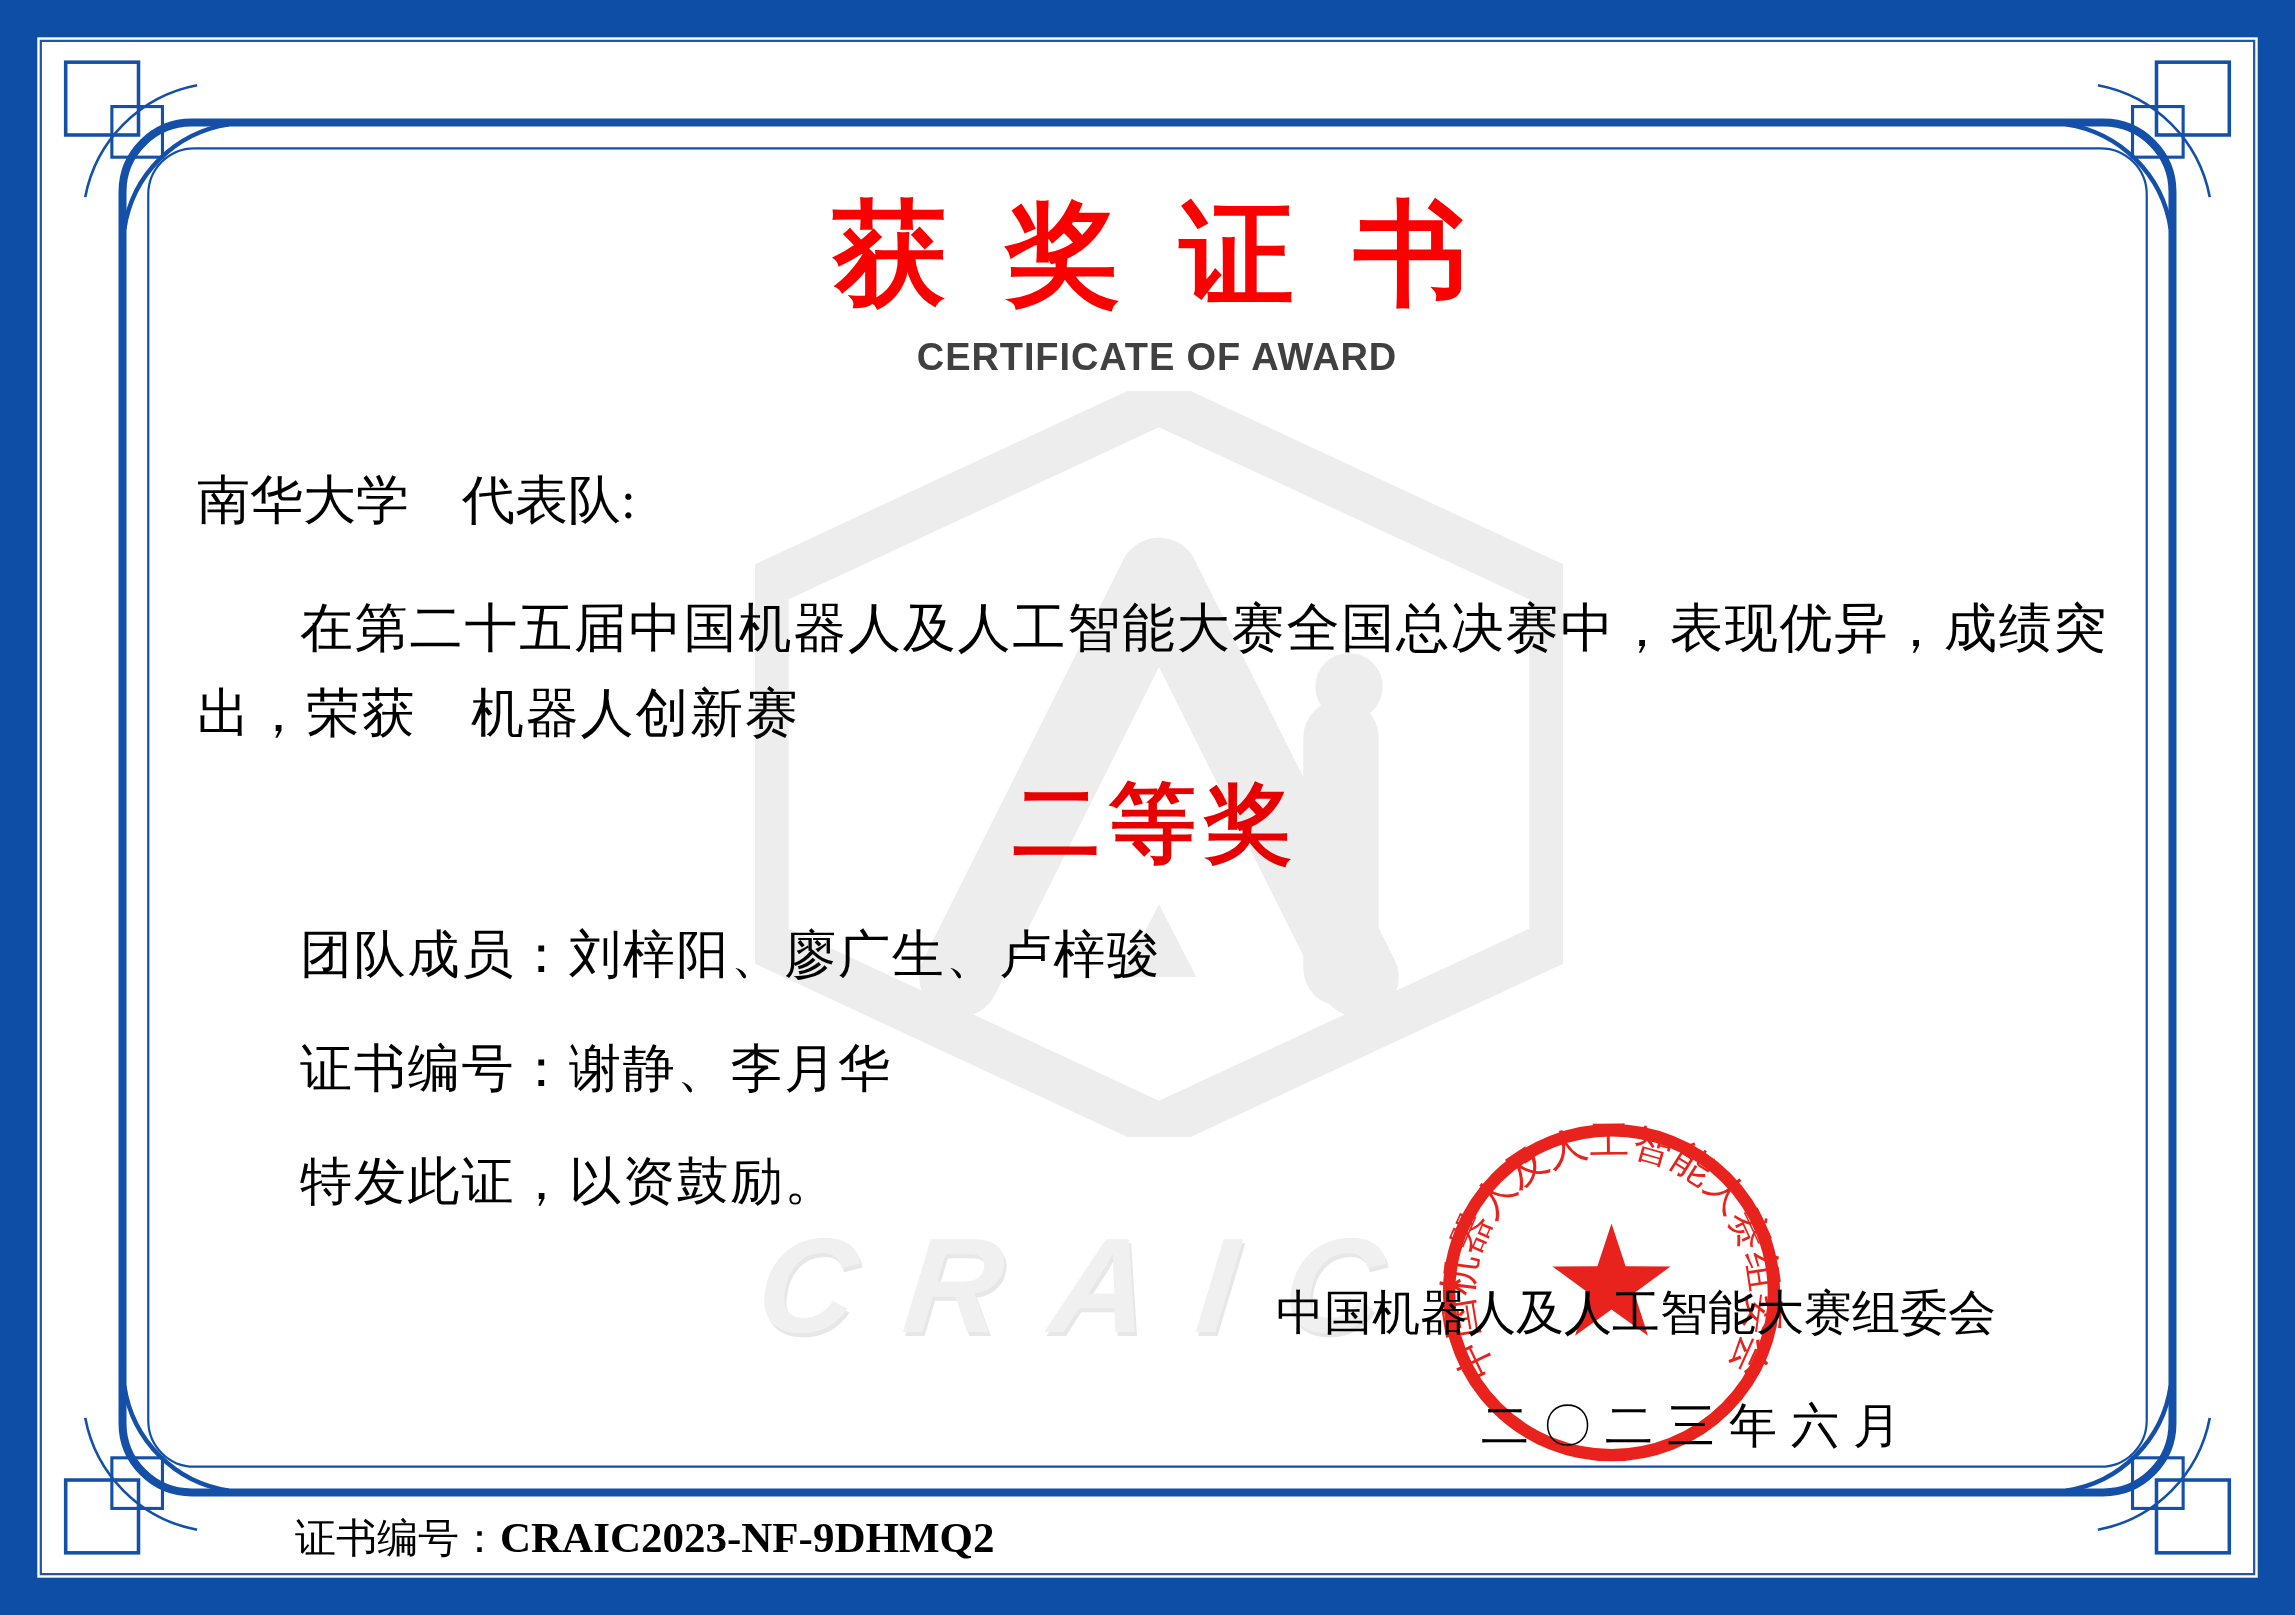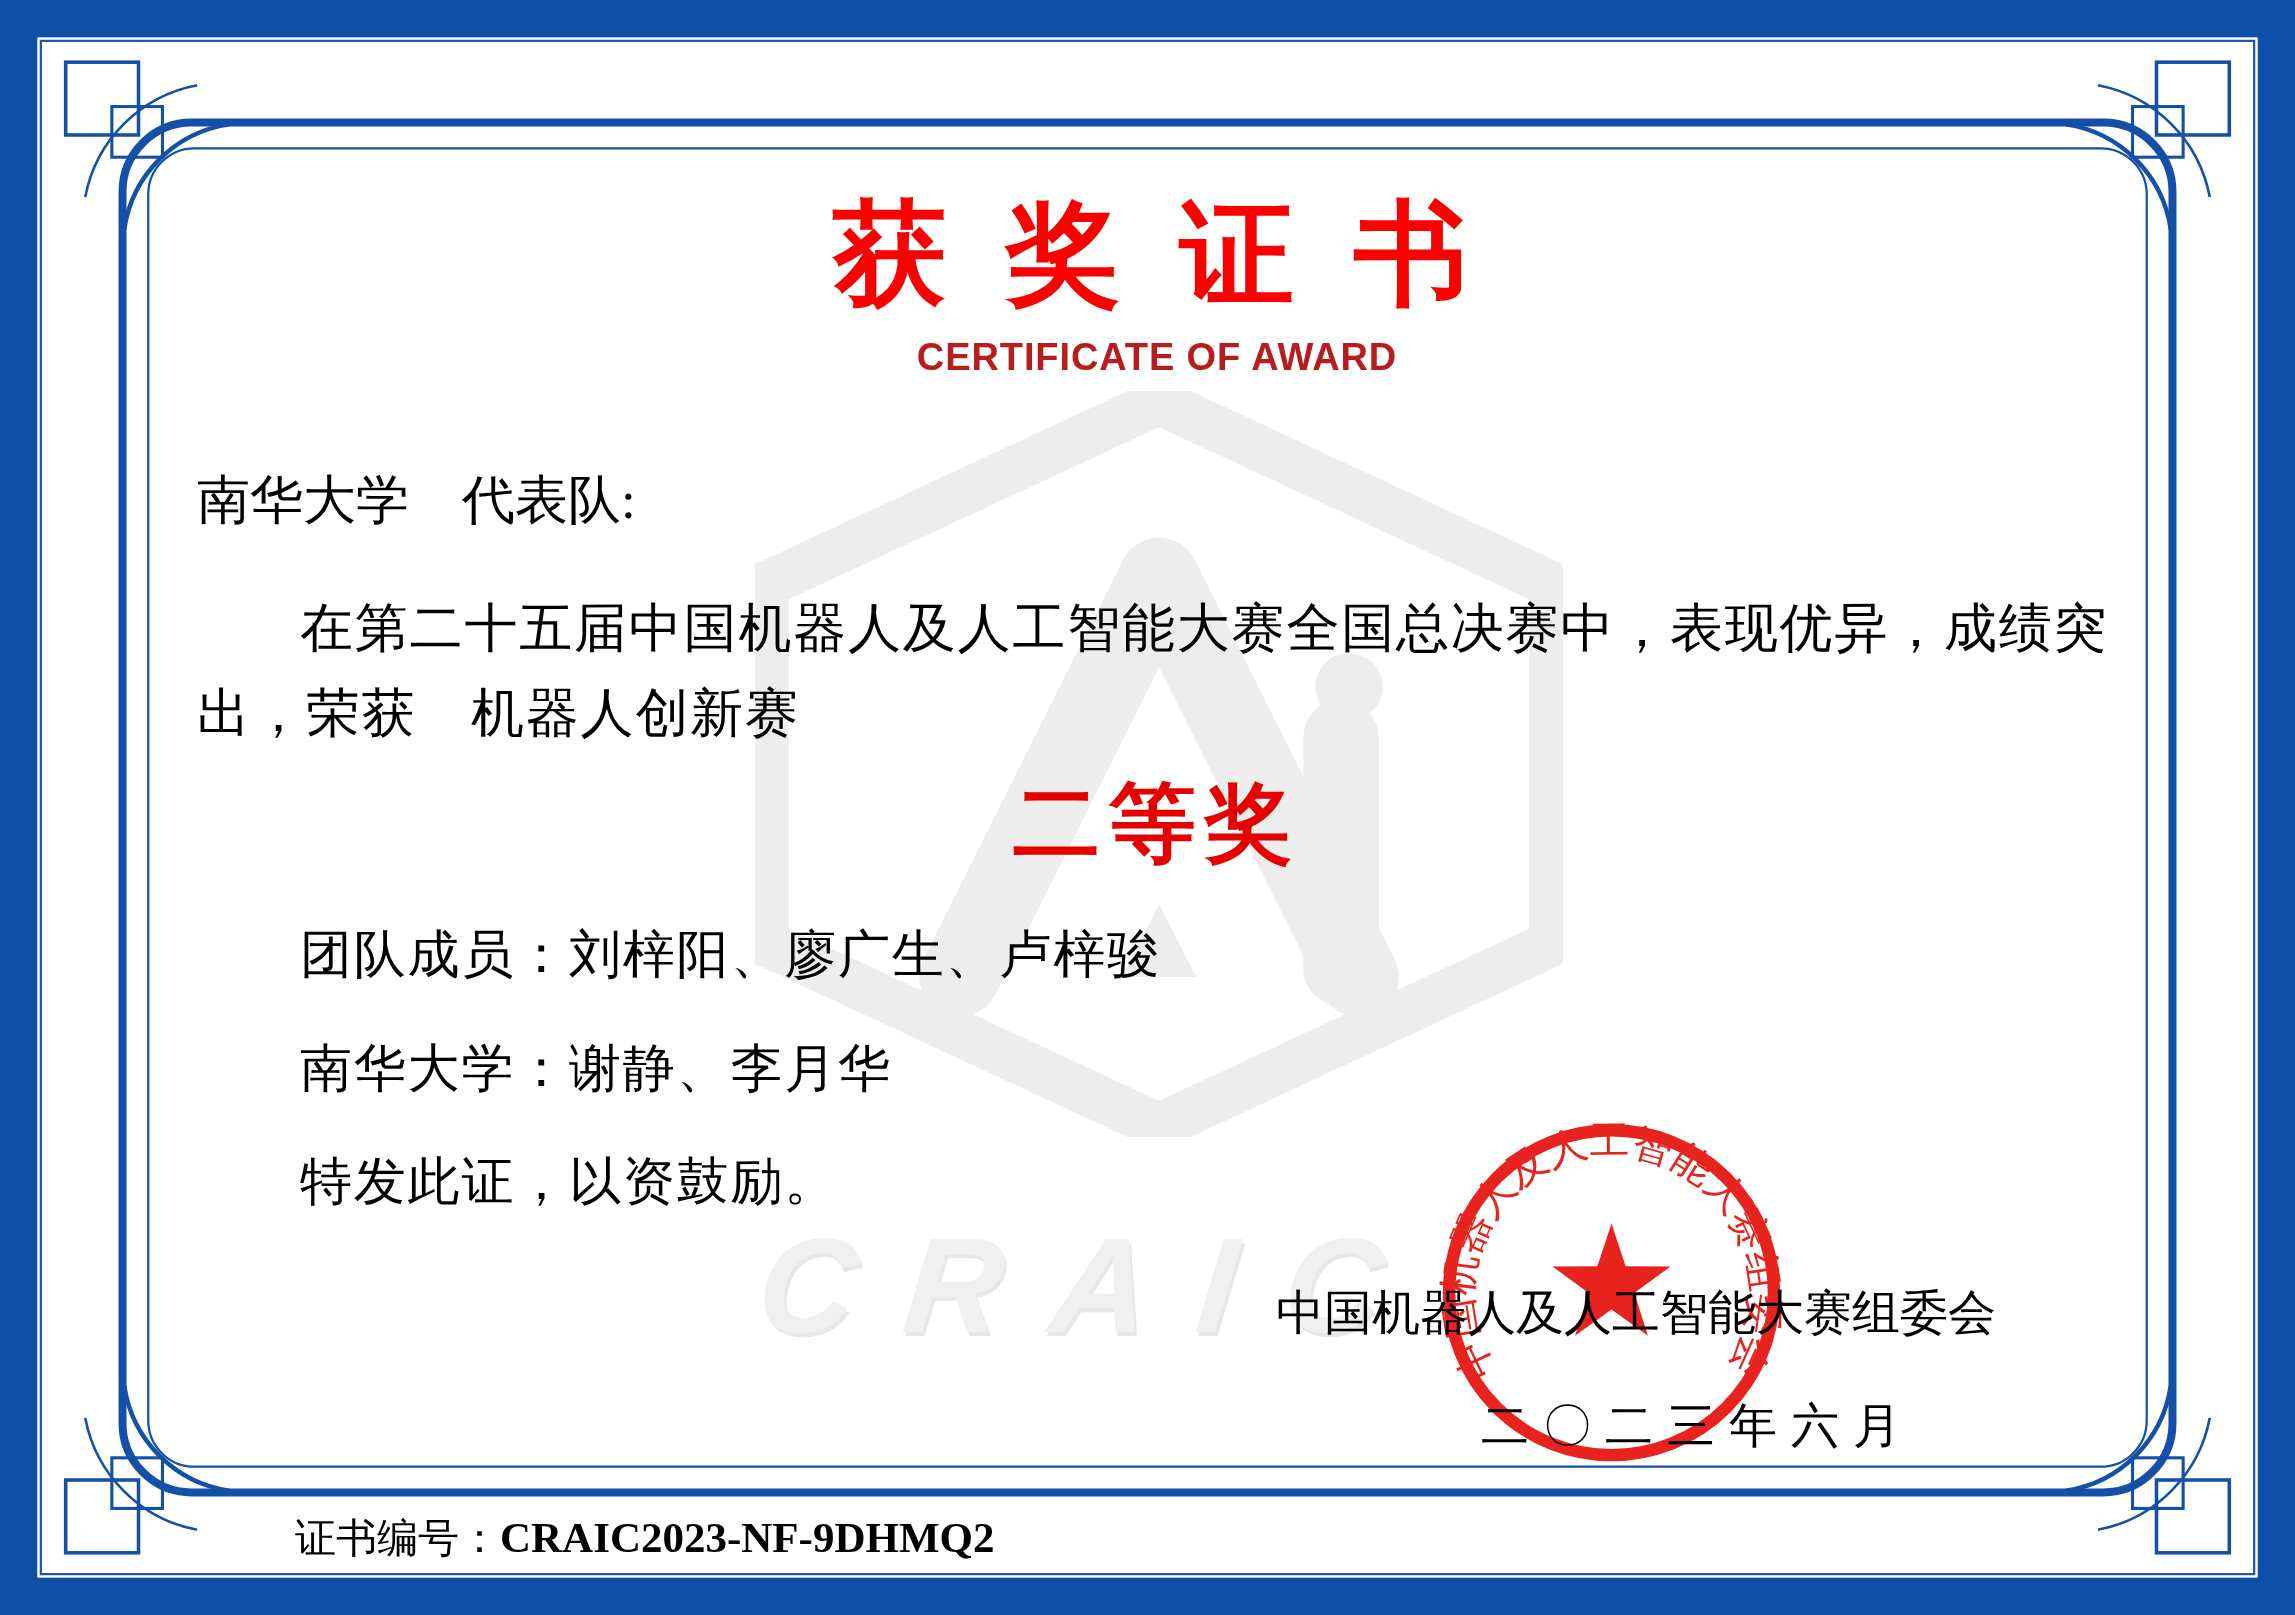--- a/index.html
+++ b/index.html
@@ -4,21 +4,21 @@
 <style>
   html,body{margin:0;padding:0;background:#fff;}
   .page{position:relative;width:2295px;height:1615px;background:#ffffff;overflow:hidden;
         font-family:"Liberation Serif","DejaVu Serif",serif;}
   svg.frame{position:absolute;left:0;top:0;z-index:5;pointer-events:none;}
   .abs{position:absolute;z-index:6;color:#000;white-space:nowrap;}
   .center{left:0;right:0;text-align:center;margin-left:19px;}
   .title{top:178px;font-family:"Liberation Sans","DejaVu Sans",sans-serif;
          font-weight:900;font-size:114px;letter-spacing:14px;color:#FA0100;}
   .subtitle{top:336px;font-family:"Liberation Sans","DejaVu Sans",sans-serif;
-            font-weight:700;font-size:38px;letter-spacing:0.9px;color:#b91c1c;}
+            font-weight:700;font-size:38px;letter-spacing:0.9px;color:#404040;}
   .kai{font-family:"Liberation Serif","DejaVu Serif",serif;}
   .recipient{left:197px;top:465px;font-size:53px;}
   .bodyline1{left:300px;top:593px;font-size:53px;letter-spacing:1.8px;}
   .bodyline2{left:197px;top:678px;font-size:53px;letter-spacing:1.8px;}
   .award{top:765px;font-size:87px;font-weight:700;letter-spacing:9px;color:#E60000;font-family:Liberation Mono, monospace;}
   .team{left:300px;top:920px;font-size:52px;letter-spacing:1.8px;}
   .advisors{left:300px;top:1034px;font-size:52px;letter-spacing:1.8px;}
   .closing{left:300px;top:1147px;font-size:52px;letter-spacing:1.8px;}
   .issuer{left:1276px;top:1281px;font-size:48px;}
   .date{left:1481px;top:1394px;font-size:48px;letter-spacing:14px;}
@@ -79,21 +79,21 @@
   <div class="abs center title">获 奖 证 书</div>
   <div class="abs center subtitle">CERTIFICATE OF AWARD</div>
 
   <div class="abs kai recipient">南华大学　代表队:</div>
   <div class="abs kai bodyline2">出，荣获　机器人创新赛</div>
   <div class="abs kai bodyline1">在第二十五届中国机器人及人工智能大赛全国总决赛中，表现优异，成绩突</div>
 
   <div class="abs center kai award">二等奖</div>
 
   <div class="abs kai team">团队成员：刘梓阳、廖广生、卢梓骏</div>
-  <div class="abs kai advisors">南华大学：谢静、李月华</div>
+  <div class="abs kai advisors">证书编号：谢静、李月华</div>
   <div class="abs kai closing">特发此证，以资鼓励。</div>
 
   <div class="abs kai issuer">中国机器人及人工智能大赛组委会</div>
   <div class="abs kai date">二〇二三年六月</div>
 
   <div class="abs kai footer">
     <span>证书编号：</span><span class="certno">CRAIC2023-NF-9DHMQ2</span>
   </div>
 
 </div>

